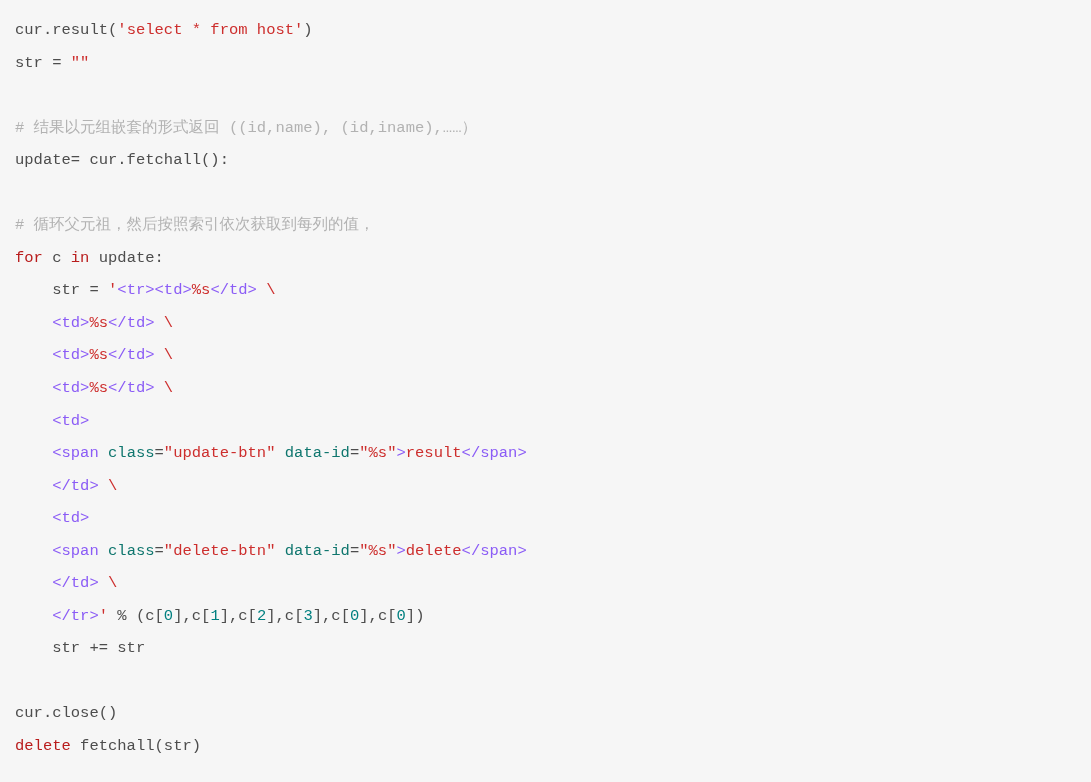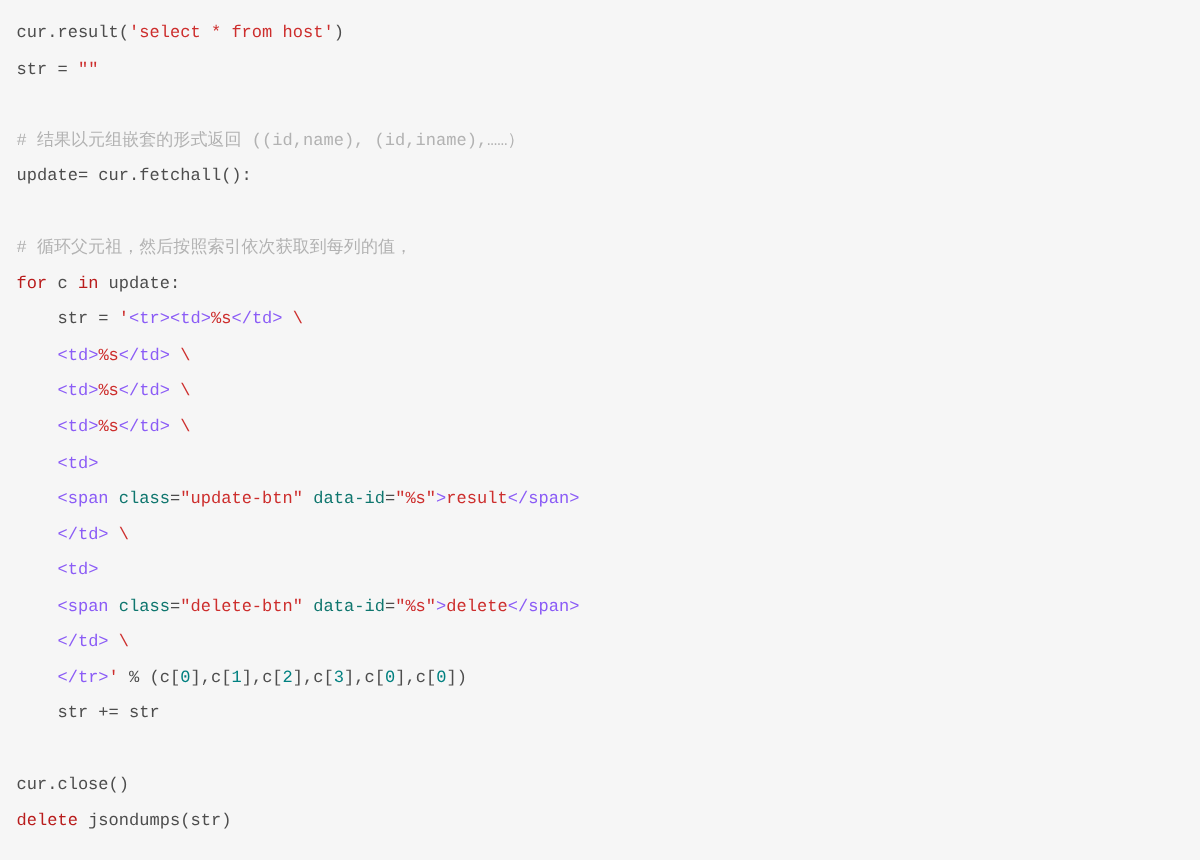--- a/index.html
+++ b/index.html
@@ -41,13 +41,13 @@
 <span><span class="pl">    </span><span class="tag">&lt;td&gt;</span></span>
 <span><span class="pl">    </span><span class="tag">&lt;span </span><span class="attr">class</span><span class="pl">=</span><span class="str">"update-btn"</span><span class="pl"> </span><span class="attr">data-id</span><span class="pl">=</span><span class="str">"%s"</span><span class="tag">&gt;</span><span class="str">result</span><span class="tag">&lt;/span&gt;</span></span>
 <span><span class="pl">    </span><span class="tag">&lt;/td&gt;</span><span class="str"> \</span></span>
 <span><span class="pl">    </span><span class="tag">&lt;td&gt;</span></span>
 <span><span class="pl">    </span><span class="tag">&lt;span </span><span class="attr">class</span><span class="pl">=</span><span class="str">"delete-btn"</span><span class="pl"> </span><span class="attr">data-id</span><span class="pl">=</span><span class="str">"%s"</span><span class="tag">&gt;</span><span class="str">delete</span><span class="tag">&lt;/span&gt;</span></span>
 <span><span class="pl">    </span><span class="tag">&lt;/td&gt;</span><span class="str"> \</span></span>
 <span><span class="pl">    </span><span class="tag">&lt;/tr&gt;</span><span class="str">'</span><span class="pl"> % (c[</span><span class="num">0</span><span class="pl">],c[</span><span class="num">1</span><span class="pl">],c[</span><span class="num">2</span><span class="pl">],c[</span><span class="num">3</span><span class="pl">],c[</span><span class="num">0</span><span class="pl">],c[</span><span class="num">0</span><span class="pl">])</span></span>
 <span><span class="pl">    str += str</span></span>
 <span></span>
 <span><span class="pl">cur.close()</span></span>
-<span><span class="kw">delete</span><span class="pl"> jsondumps(str)</span></span></div>
+<span><span class="kw">delete</span><span class="pl"> fetchall(str)</span></span></div>
 
 </body></html>

